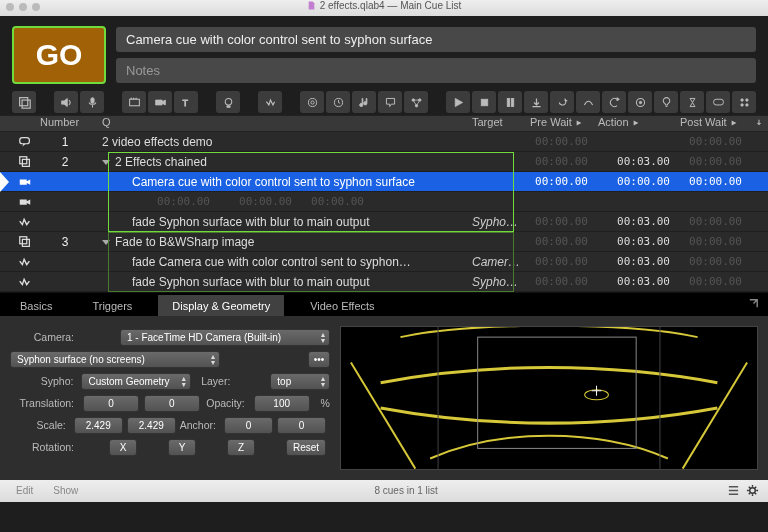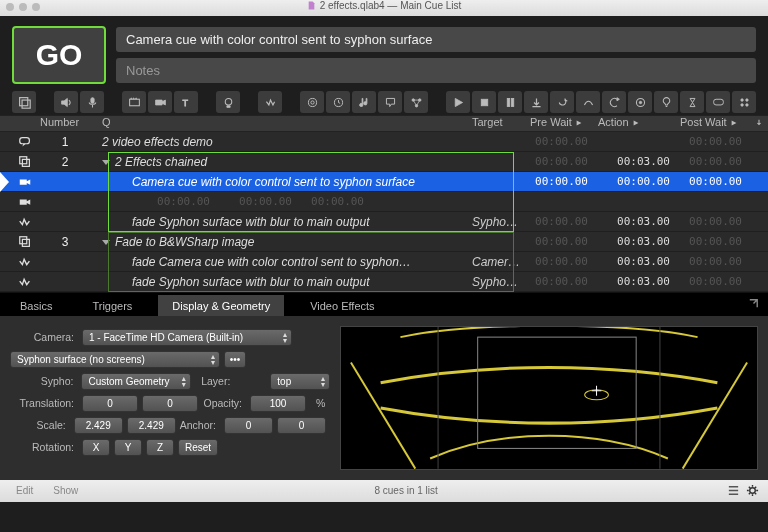--- a/index.html
+++ b/index.html
@@ -36,21 +36,21 @@
     height: 73px;
     display: flex;
     gap: 10px;
     padding: 10px 12px 6px 12px;
     align-items: center;
   }
   .go-box {
     width: 94px; height: 58px;
     border: 2px solid #6fdc3c;
     border-radius: 4px;
-    background: #404040;
+    background: #a16207;
     display:flex; align-items:center; justify-content:center;
     font-size: 30px; font-weight: 600; color: #fff;
   }
   .name-notes { flex:1; display:flex; flex-direction:column; gap:6px;}
   .name-field, .notes-field {
     background:#484848; border-radius:3px; height:25px;
     padding:5px 10px; color:#eee; font-size:13px;
   }
   .notes-field { color:#999;}
   
@@ -100,21 +100,21 @@
     border-bottom:1px solid #1f1f1f;
     position:relative;
   }
   .cue-row.sel{background:#1a62e3;color:#fff;}
   .row-ico{width:14px;text-align:center;}
   .row-type{width:22px;text-align:center;}
   .row-type svg{width:14px;height:14px;fill:#ddd;vertical-align:-3px;}
   .cue-row.sel .row-type svg{fill:#fff;}
   .row-num{width:58px;text-align:center;color:#eee;}
   .cue-row.sel .row-num{color:#fff;}
-  .row-name{flex:1;padding-left:8px;white-space:nowrap;overflow:hidden;text-overflow:ellipsis;font-style:italic;}
+  .row-name{flex:1;padding-left:8px;white-space:nowrap;overflow:hidden;text-overflow:ellipsis;}
   .row-name.lvl2{padding-left:38px;}
   .tri{display:inline-block;width:0;height:0;border-left:4px solid transparent;border-right:4px solid transparent;border-top:5px solid #aaa;margin-right:5px;vertical-align:1px;}
   .row-target{width:58px;font-style:italic;color:#ccc;white-space:nowrap;overflow:hidden;text-overflow:ellipsis;}
   .row-pre,.row-act,.row-post{text-align:right;padding-right:10px;font-family:Menlo,monospace;font-size:11px;}
   .row-pre{width:68px;}
   .row-act{width:82px;}
   .row-post{width:72px;}
   .row-end{width:16px;}
   .dim{color:#555;}
   .playcaret{position:absolute;left:0;top:0;width:0;height:0;border-top:10px solid transparent;border-bottom:10px solid transparent;border-left:9px solid #fff;}
@@ -131,21 +131,21 @@
   .popout svg{width:13px;height:13px;fill:none;stroke:#888;stroke-width:1.5;}
   
   .inspector{
     flex:0 0 140px;
     background:#2e2e2e;
     display:flex;
     gap:10px;
     padding:10px;
   }
   .inspector-form{width:320px;}
-  .form-row{display:flex;align-items:center;height:22px;font-size:10.5px;color:#bbb;}
+  .form-row{display:flex;align-items:center;height:22px;font-size:10.5px;color:#bbb;justify-content:space-between;}
   .form-row label{width:72px;text-align:right;padding-right:8px;}
   .dropdown{background:linear-gradient(#6a6a6a,#525252);border:1px solid #333;border-radius:3px;height:17px;padding:0 16px 0 6px;font-size:10px;color:#fff;display:inline-flex;align-items:center;position:relative;}
   .dropdown.wide{width:210px;}
   .dropdown.md{width:110px;}
   .dropdown.sm{width:60px;margin-left:32px;}
   .dd-car{position:absolute;right:4px;top:2px;font-size:8px;color:#ddd;line-height:6px;}
   .btn-ico{width:22px;height:17px;background:linear-gradient(#6a6a6a,#525252);border:1px solid #333;border-radius:3px;margin-left:4px;display:inline-flex;align-items:center;justify-content:center;color:#fff;font-size:10px;}
   .num-in{width:56px;height:17px;background:linear-gradient(#6a6a6a,#525252);border:1px solid #333;border-radius:3px;text-align:center;font-size:10px;color:#fff;margin-right:4px;display:inline-flex;align-items:center;justify-content:center;}
   .mini-btn{width:28px;height:17px;background:linear-gradient(#6a6a6a,#525252);border:1px solid #333;border-radius:3px;text-align:center;font-size:10px;color:#fff;margin-right:4px;display:inline-flex;align-items:center;justify-content:center;}
   .reset-btn{width:40px;}

